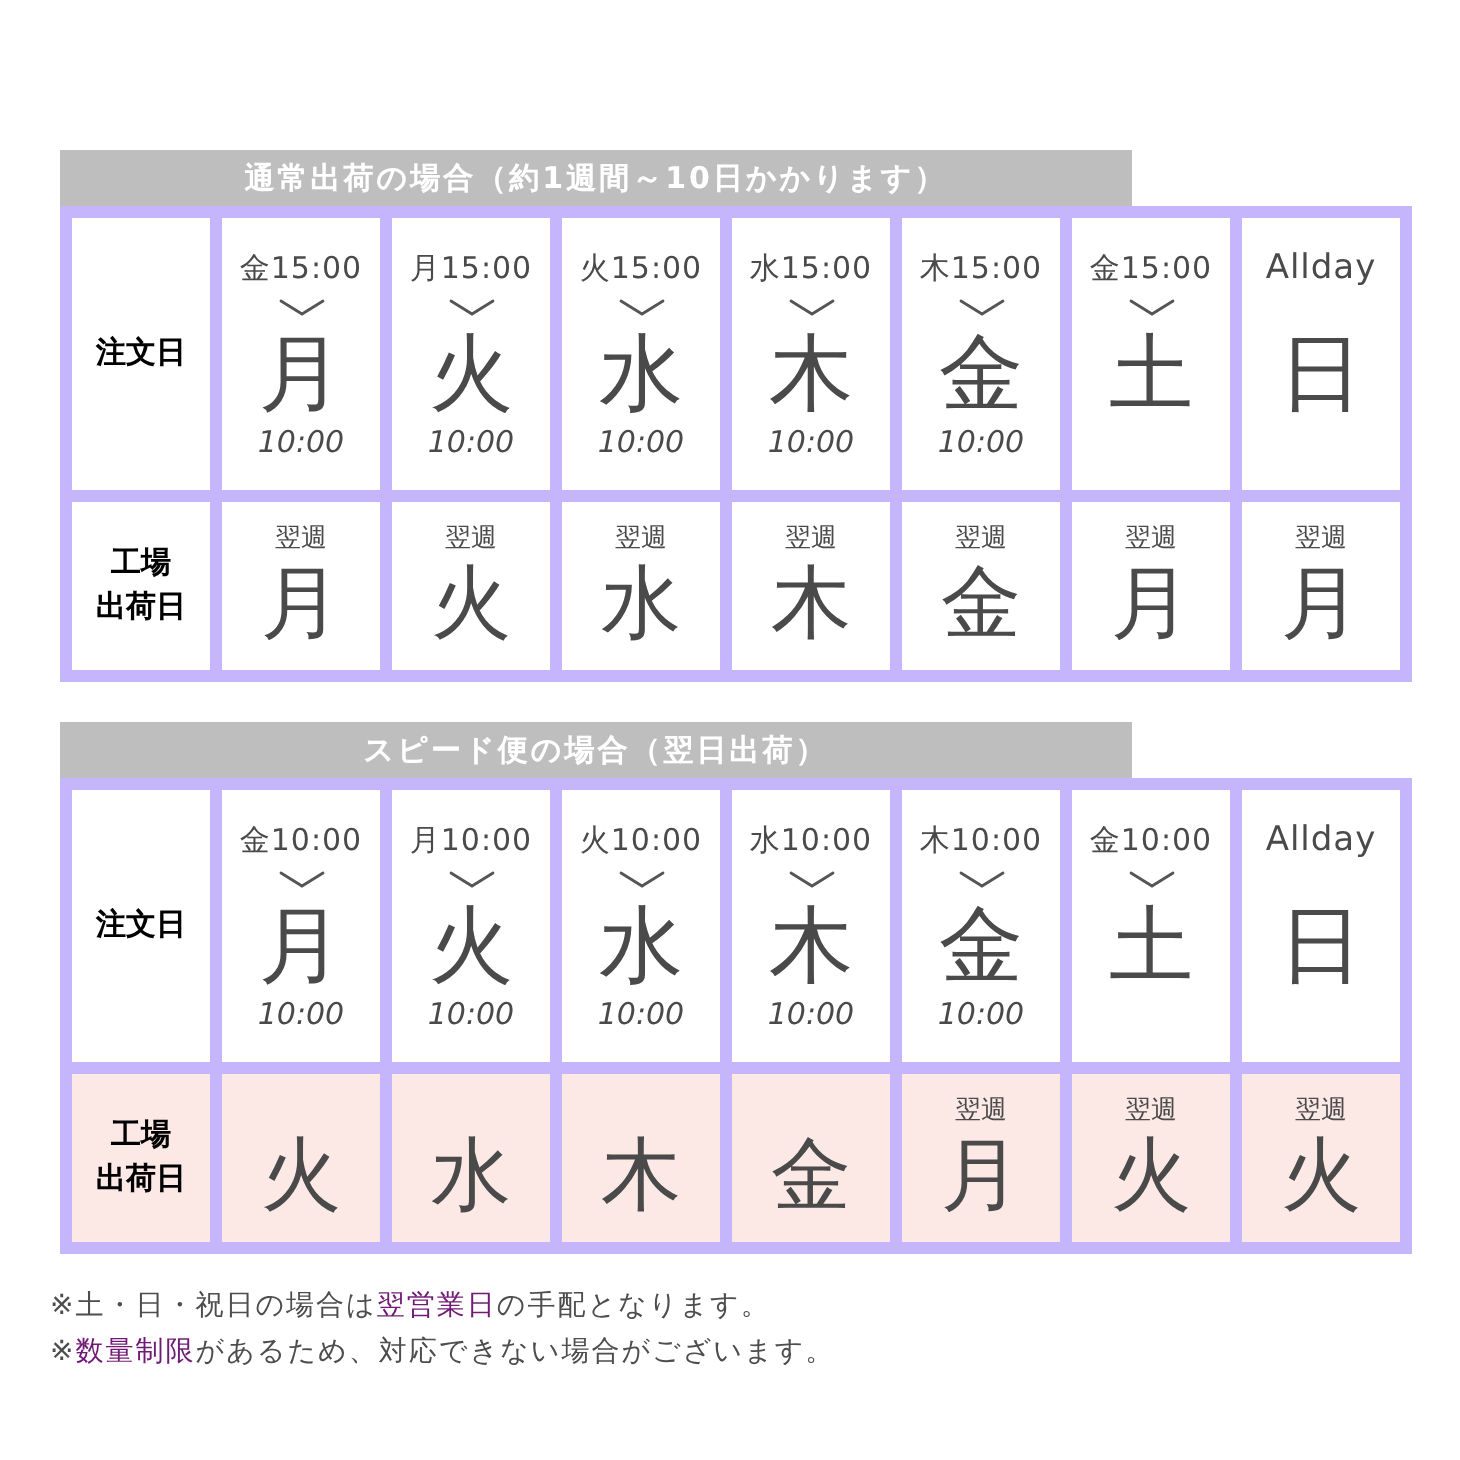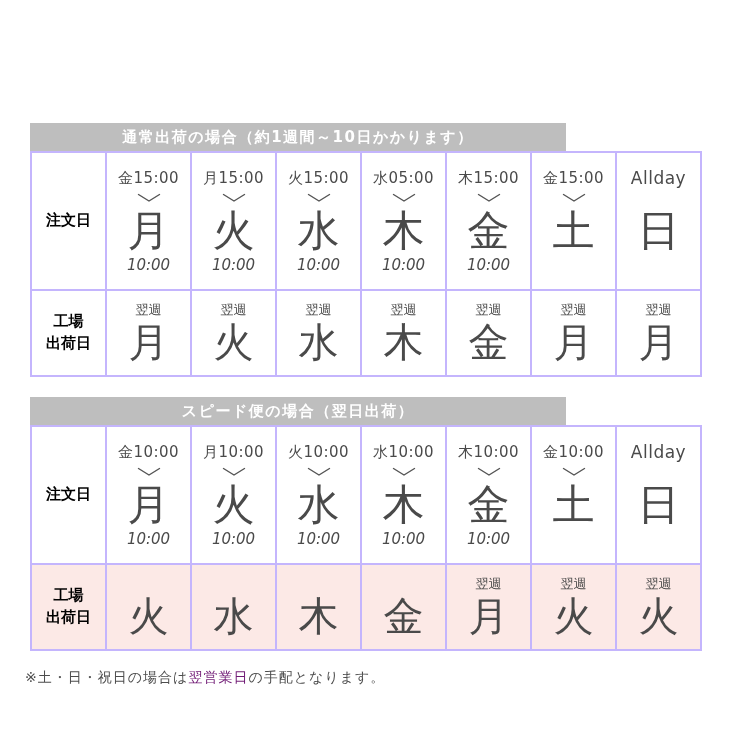--- a/index.html
+++ b/index.html
@@ -9,42 +9,41 @@
     width: 730px;
     height: 730px;
     font-family: "DejaVu Sans", sans-serif;
     color: #4a4a4a;
     -webkit-font-smoothing: antialiased;
   }
   .container {
     box-sizing: border-box;
     width: 596px;
     padding: 75px 30px 0 30px;
-    margin-top: 48px;
   }
   
   .band {
     height: 28px;
     line-height: 29px;
     background: #bebebe;
     color: #ffffff;
     font-size: 15px;
     font-weight: bold;
     text-align: center;
     letter-spacing: 1.5px;
   }
   table.sched {
     border-collapse: collapse;
     table-layout: fixed;
     width: 670px;
   }
   col.label-col { width: 75px; }
   col.day-col   { width: 85px; }
   table.sched th, table.sched td {
-    border: 2px solid #c4b5fd;
+    border: 6px solid #c4b5fd;
     padding: 0;
     text-align: center;
     vertical-align: middle;
     background: #ffffff;
     font-weight: normal;
   }
   tr.order-row th, tr.order-row td { height: 136px; }
   tr.factory-row th, tr.factory-row td { height: 84px; }
   .row-label { font-size: 15px; line-height: 1.45; color: #000000; font-weight: bold; }
   .stack {
@@ -157,21 +156,21 @@
                   <svg width="24" height="10" viewBox="0 0 24 10">
                     <polyline points="1.5,1.5 12,8 22.5,1.5" fill="none" stroke="#555555" stroke-width="1.4" stroke-linecap="round"></polyline>
                   </svg>
                 </div>
             <div class="day-big">水</div>
             <div class="time">10:00</div>
           </div>
         </td>
         <td>
           <div class="stack">
-            <div class="cutoff">水05:00</div>
+            <div class="cutoff">水15:00</div>
             <div class="chev">
                   <svg width="24" height="10" viewBox="0 0 24 10">
                     <polyline points="1.5,1.5 12,8 22.5,1.5" fill="none" stroke="#555555" stroke-width="1.4" stroke-linecap="round"></polyline>
                   </svg>
                 </div>
             <div class="day-big">木</div>
             <div class="time">10:00</div>
           </div>
         </td>
         <td>
@@ -405,15 +404,16 @@
           <div class="fday">火</div>
         </div>
             </td>
       </tr>
     </tbody>
       </table>
   </div>
 
   <div class="notes">
     <div class="note-line"><span>※土・日・祝日の場合は</span><span class="hl">翌営業日</span><span>の手配となります。</span></div>
+    <div class="note-line"><span>※</span><span class="hl">数量制限</span><span>があるため、対応できない場合がございます。</span></div>
   </div>
 
 </div>
 
 </body></html>

